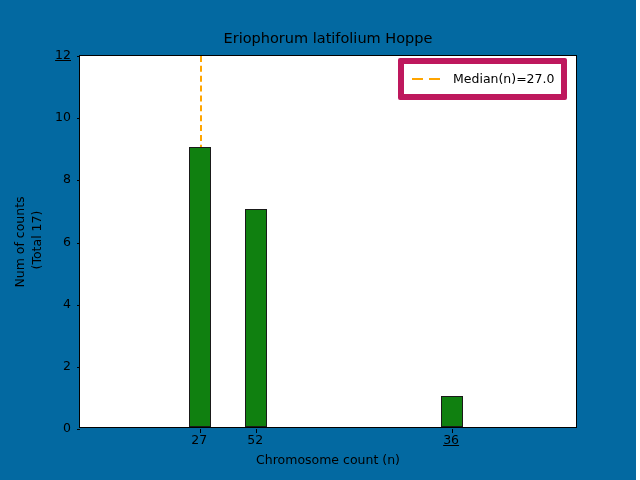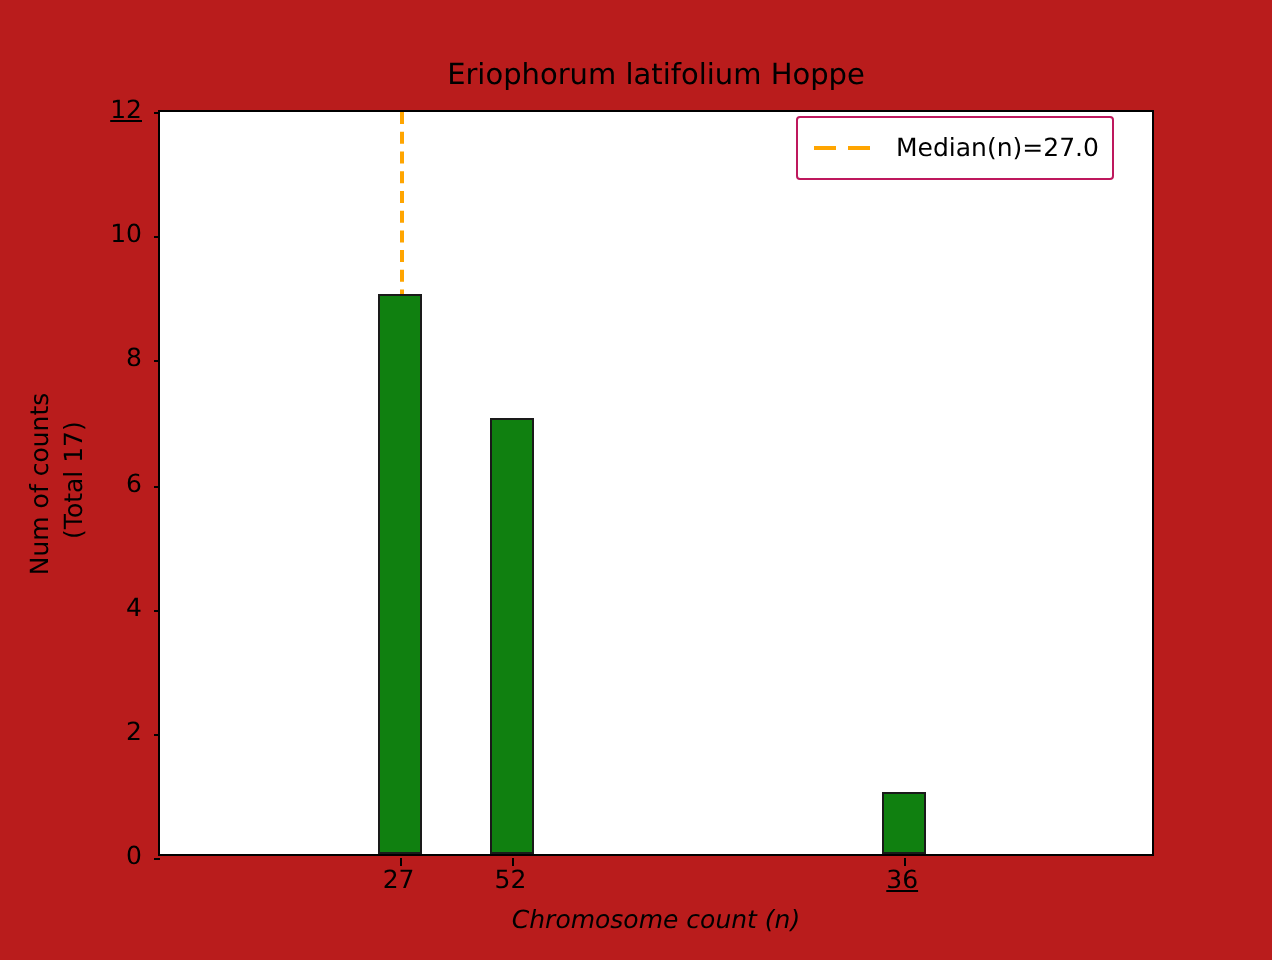--- a/index.html
+++ b/index.html
@@ -13,21 +13,21 @@
     font-family: "DejaVu Sans", sans-serif;
     color: #000000;
     overflow: hidden;
     position: relative;
   }
   #figure {
     position: absolute;
     left: 0; top: 0;
     width: 636px;
     height: 480px;
-    background: #b91c1c;
+    background: #0369a1;
   }
 
   
   #chart-title {
     position: absolute;
     left: 79px;
     top: 29px;
     width: 498px;
     text-align: center;
     font-size: 14.5px;
@@ -111,21 +111,20 @@
 
   #xaxis-label {
     position: absolute;
     left: 79px;
     top: 452px;
     width: 498px;
     text-align: center;
     font-size: 12.5px;
     line-height: 15px;
     white-space: nowrap;
-    font-style: italic;
   }
 
   
   #yaxis-label-wrap {
     position: absolute;
     left: 0px;
     top: 55px;
     width: 55px;
     height: 373px;
   }
@@ -139,21 +138,21 @@
     line-height: 17px;
     white-space: pre;
     text-align: center;
   }
 
   
   #legend {
     position: absolute;
     left: 398px;
     top: 58px;
-    border: 1px solid #be185d;
+    border: 6px solid #be185d;
     background: #ffffff;
     border-radius: 2px;
     padding: 5px 7px 6px 7px;
     box-sizing: border-box;
   }
   .legend-row {
     display: flex;
     align-items: center;
     height: 19px;
     white-space: nowrap;

